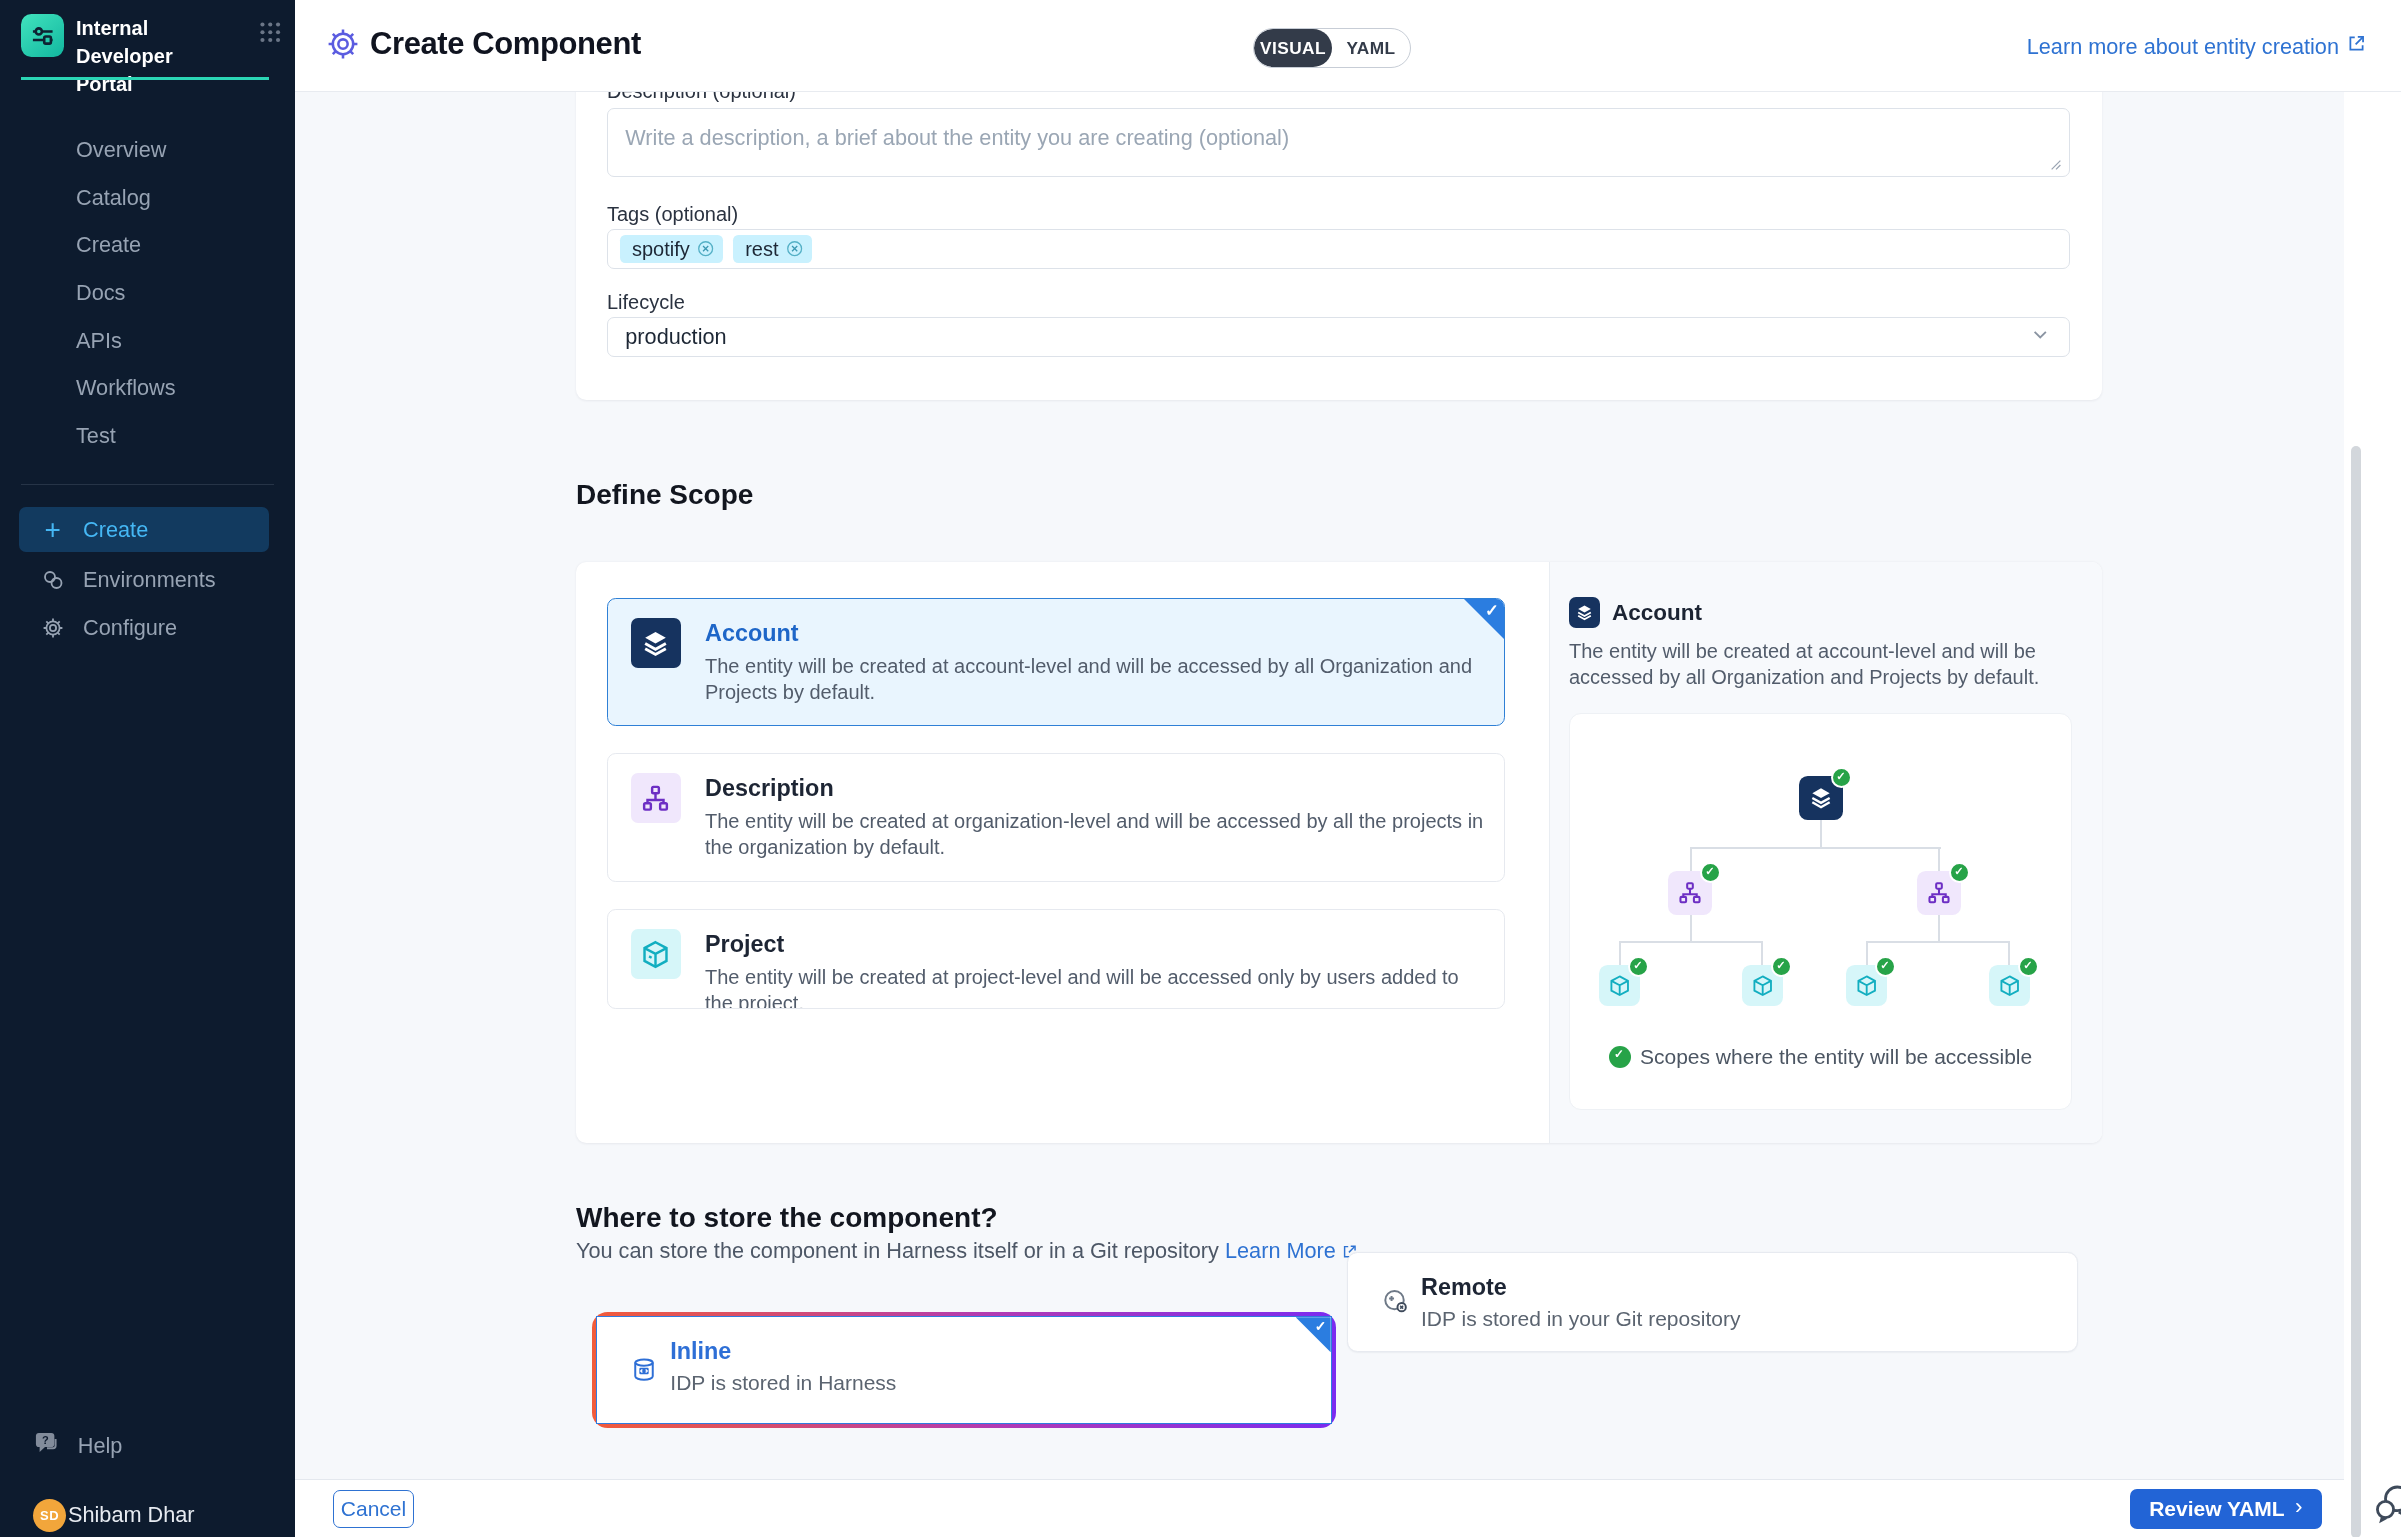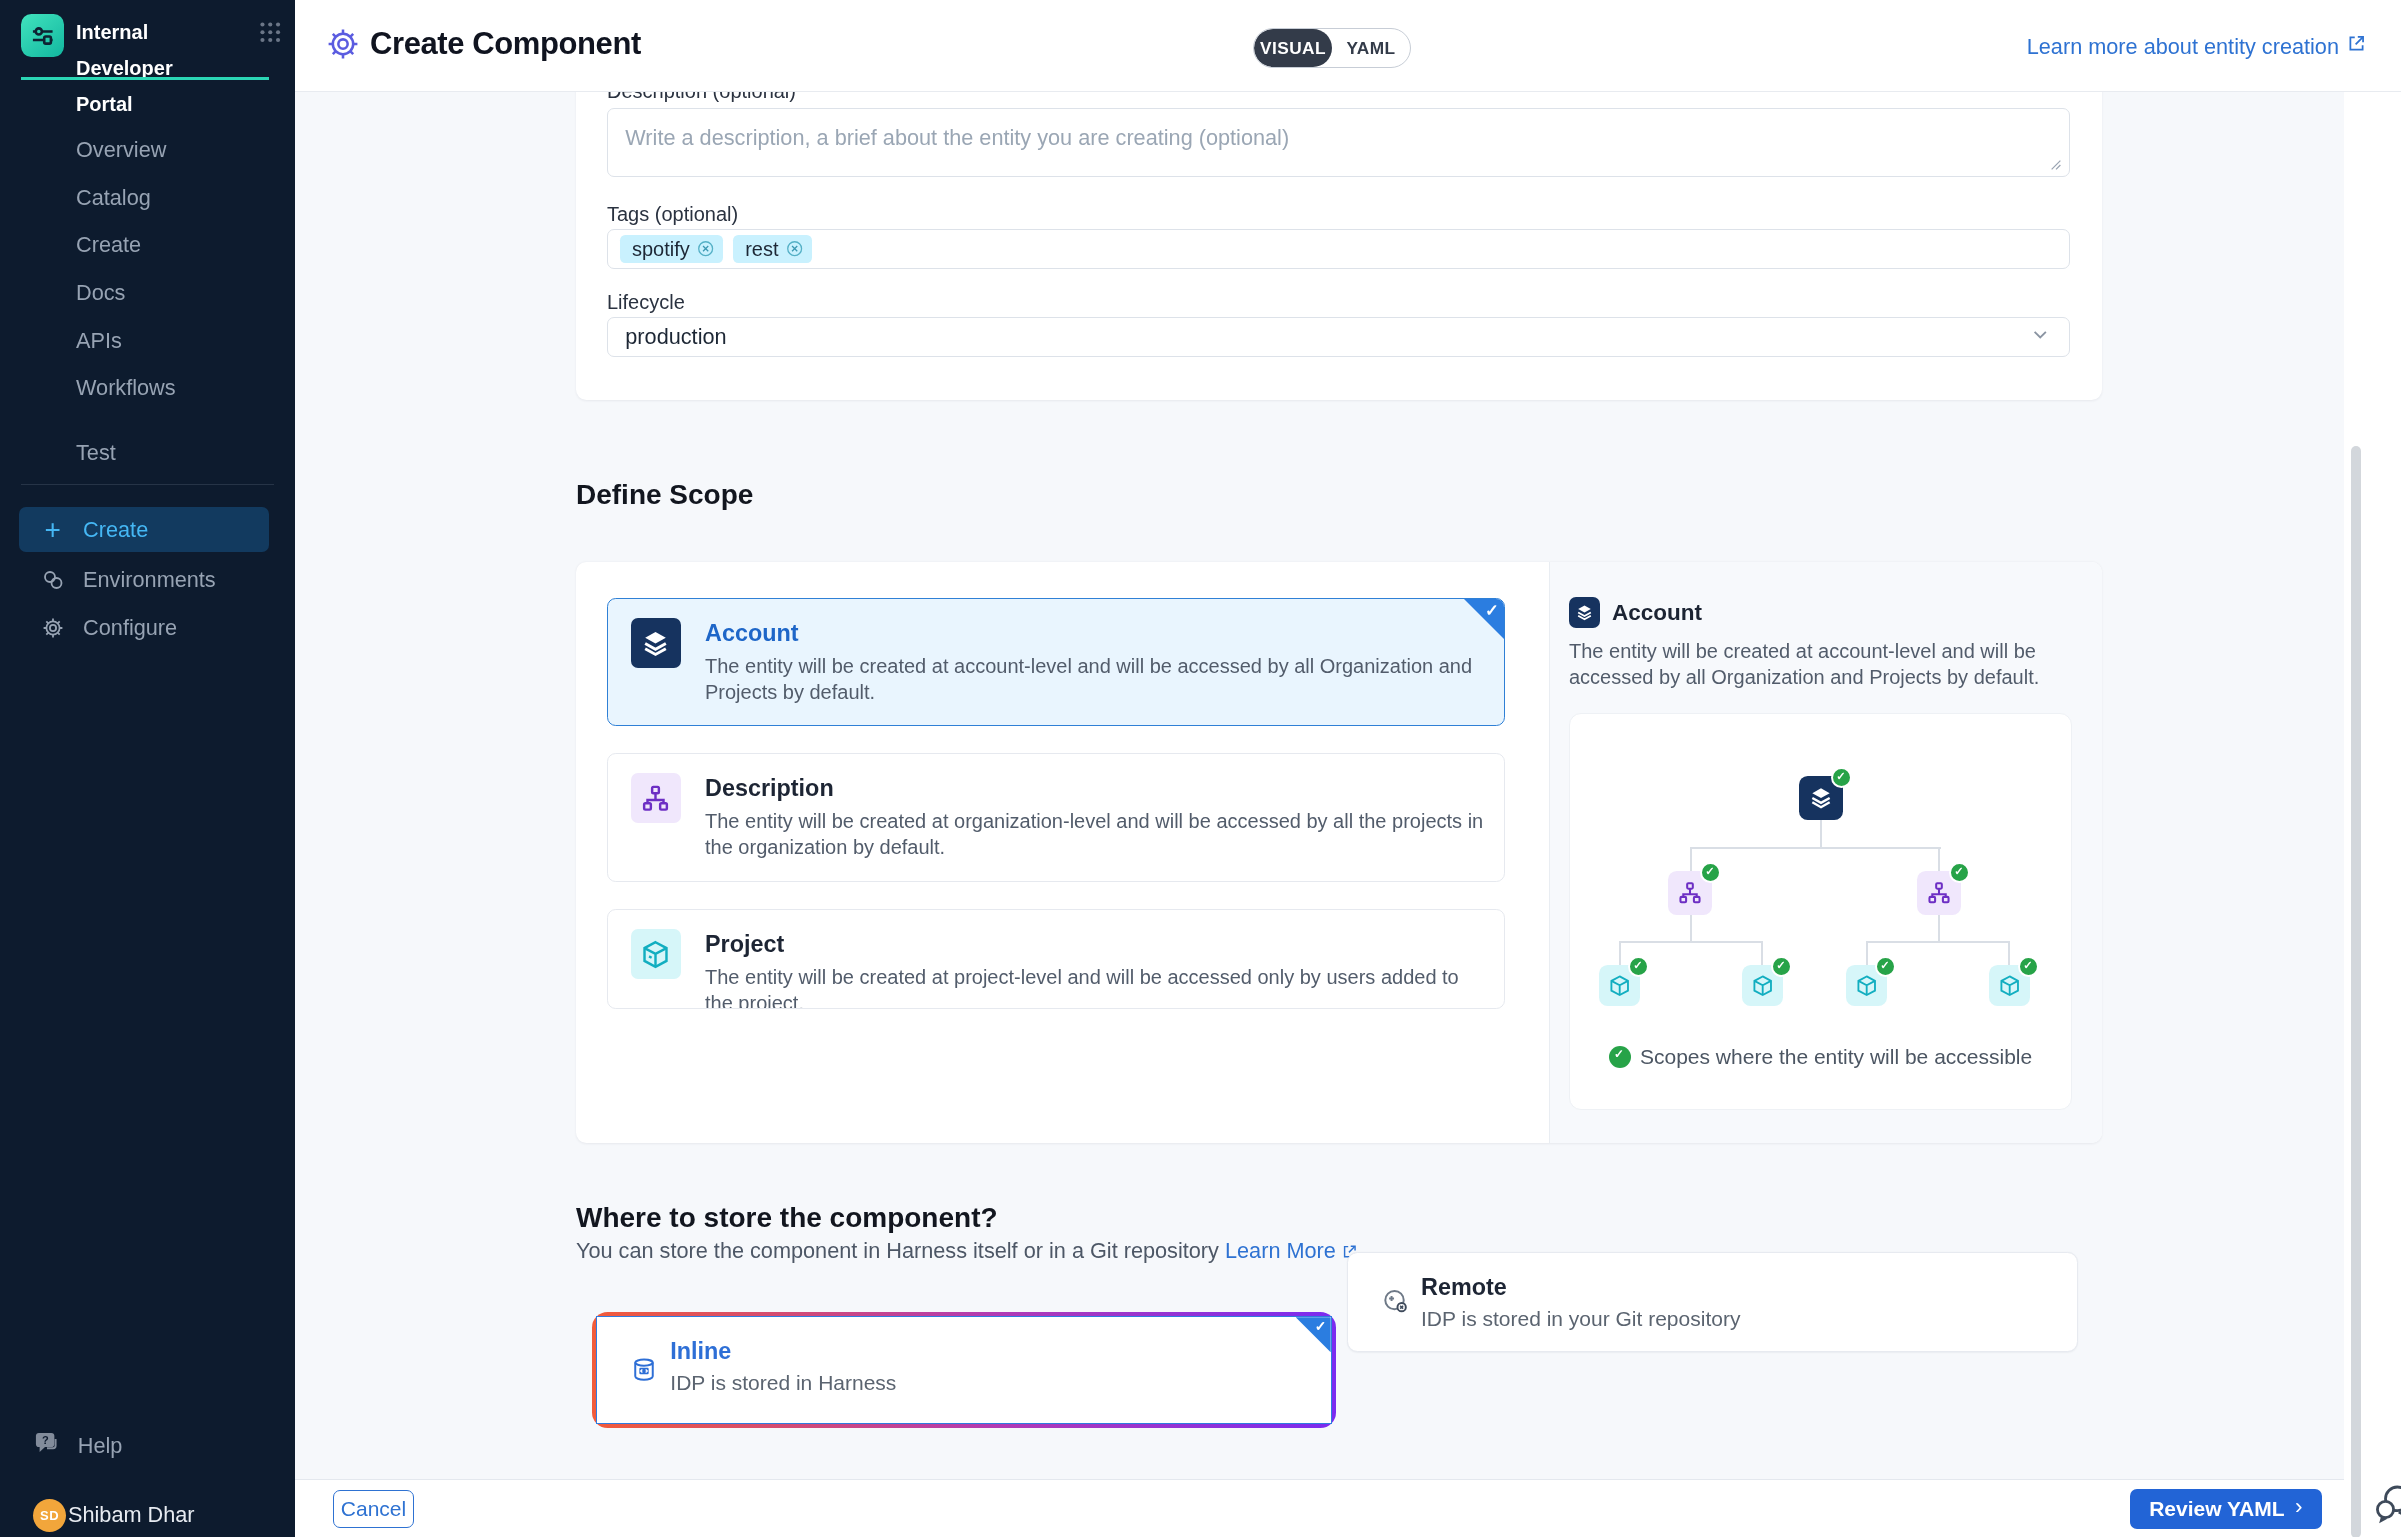--- a/index.html
+++ b/index.html
@@ -5,21 +5,21 @@
   * { margin:0; padding:0; box-sizing:border-box; }
   html,body { background:#fff; }
   .app {
     position:relative; width:2401px; height:1538px; overflow:hidden;
     font-family:"Liberation Sans", sans-serif; background:#fff; color:#1d2534;
   }
   
   .sidebar { position:absolute; left:0; top:0; width:295px; height:1538px; background:#0d1b2e; }
   .logo-row { position:absolute; left:21px; top:14px; width:260px; display:flex; }
   .logo-tile { width:43px; height:43px; border-radius:10.4px; background:linear-gradient(140deg,#41e3bd,#12b7a0); display:flex; align-items:center; justify-content:center; flex:0 0 auto; }
-  .logo-title { margin-left:12px; color:#fff; font-size:20px; font-weight:700; line-height:36px; width:156px; }
+  .logo-title { margin-left:12px; color:#fff; font-size:20px; font-weight:700; line-height:28px; width:156px; }
   .grid-icon { margin-left:auto; margin-top:7px; }
   .teal-line { position:absolute; left:21px; top:77px; width:248px; height:2.6px; background:#2bd6b5; }
   .nav-item { position:absolute; left:0; width:295px; height:40px; line-height:40px; padding-left:76px; font-size:21.7px; color:#97a3b3; cursor:pointer; }
   .side-div { position:absolute; left:21px; top:484px; width:253px; height:0.9px; background:#263447; }
   .action-item { position:absolute; left:19px; width:250px; height:45px; border-radius:7px; display:flex; align-items:center; font-size:21.7px; color:#97a3b3; cursor:pointer; }
   .action-item.active { background:#123a5f; color:#45b7f4; }
   .action-item .a-icon { width:29.5px; margin-left:19px; display:flex; justify-content:center; }
   .action-item .a-label { margin-left:15.6px; }
   .plus-glyph { font-size:28px; font-weight:400; line-height:26px; }
   .help-row { position:absolute; left:0; top:1426px; width:295px; height:40px; display:flex; align-items:center; font-size:21.7px; color:#97a3b3; cursor:pointer; }
@@ -126,21 +126,21 @@
       </div>
     </div>
     <div class="teal-line"></div>
 
     <div class="nav-item" style="top:130px"><span>Overview</span></div>
     <div class="nav-item" style="top:178px"><span>Catalog</span></div>
     <div class="nav-item" style="top:225px"><span>Create</span></div>
     <div class="nav-item" style="top:273px"><span>Docs</span></div>
     <div class="nav-item" style="top:321px"><span>APIs</span></div>
     <div class="nav-item" style="top:368px"><span>Workflows</span></div>
-    <div class="nav-item" style="top:433px"><span>Test</span></div>
+    <div class="nav-item" style="top:416px"><span>Test</span></div>
 
     <div class="side-div"></div>
 
     <div class="action-item active" style="top:507px">
       <span class="a-icon plus-glyph">+</span>
       <span class="a-label">Create</span>
     </div>
     <div class="action-item" style="top:557px">
       <span class="a-icon">
         <svg width="24" height="24" viewBox="0 0 24 24" fill="none" stroke="#97a3b3" stroke-width="1.8">

